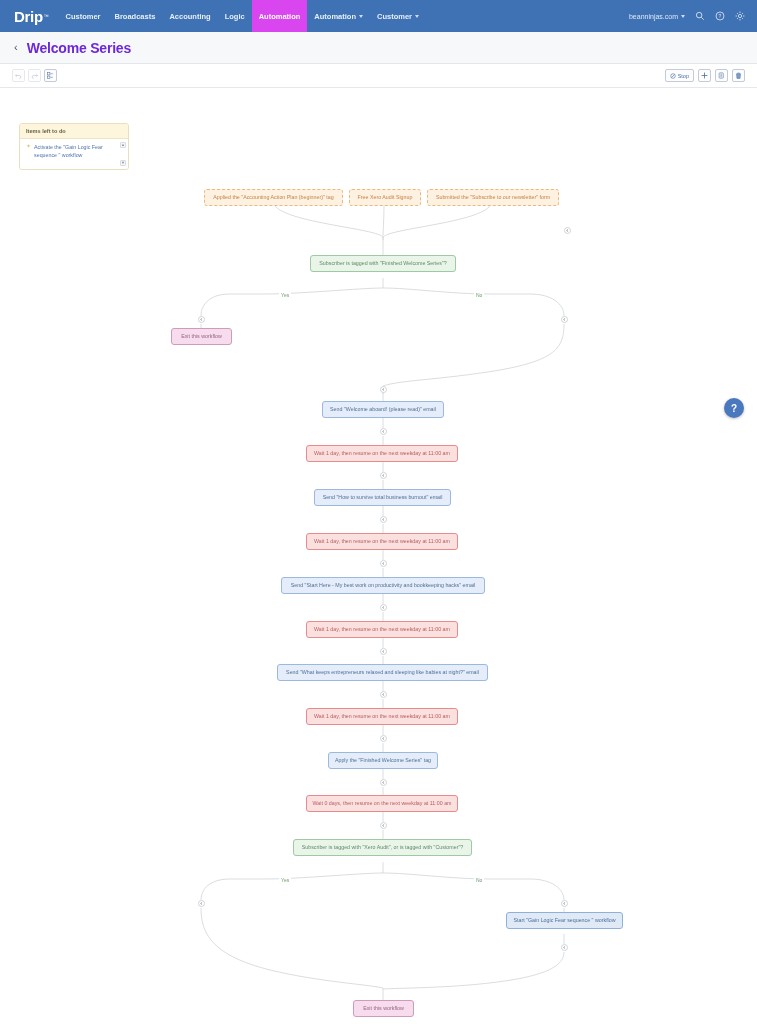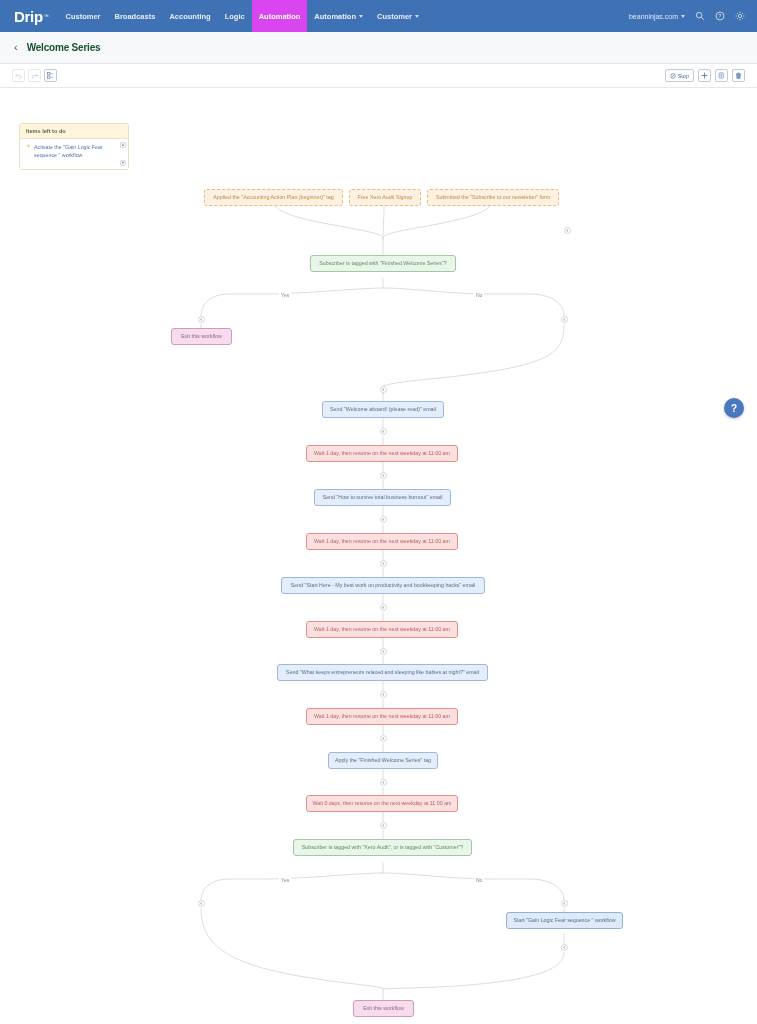--- a/index.html
+++ b/index.html
@@ -72,21 +72,21 @@
     height: 32px;
     background: #f7f8fa;
     border-bottom: 1px solid #e2e5e9;
     display: flex; align-items: center;
     padding-left: 14px;
   }
   .backchev {
     color: #4a5666; font-size: 11px; margin-right: 9px; cursor: pointer; line-height: 1;
   }
   .pagetitle {
-    font-size: 10px; color: #14532d; font-weight: bold; letter-spacing: -0.2px;
+    font-size: 14px; color: #6d28d9; font-weight: bold; letter-spacing: -0.2px;
   }
 
   
   .toolbar {
     height: 24px;
     background: #ffffff;
     border-bottom: 1px solid #e4e7eb;
     display: flex; align-items: center;
     padding: 0 12px;
     position: relative;

